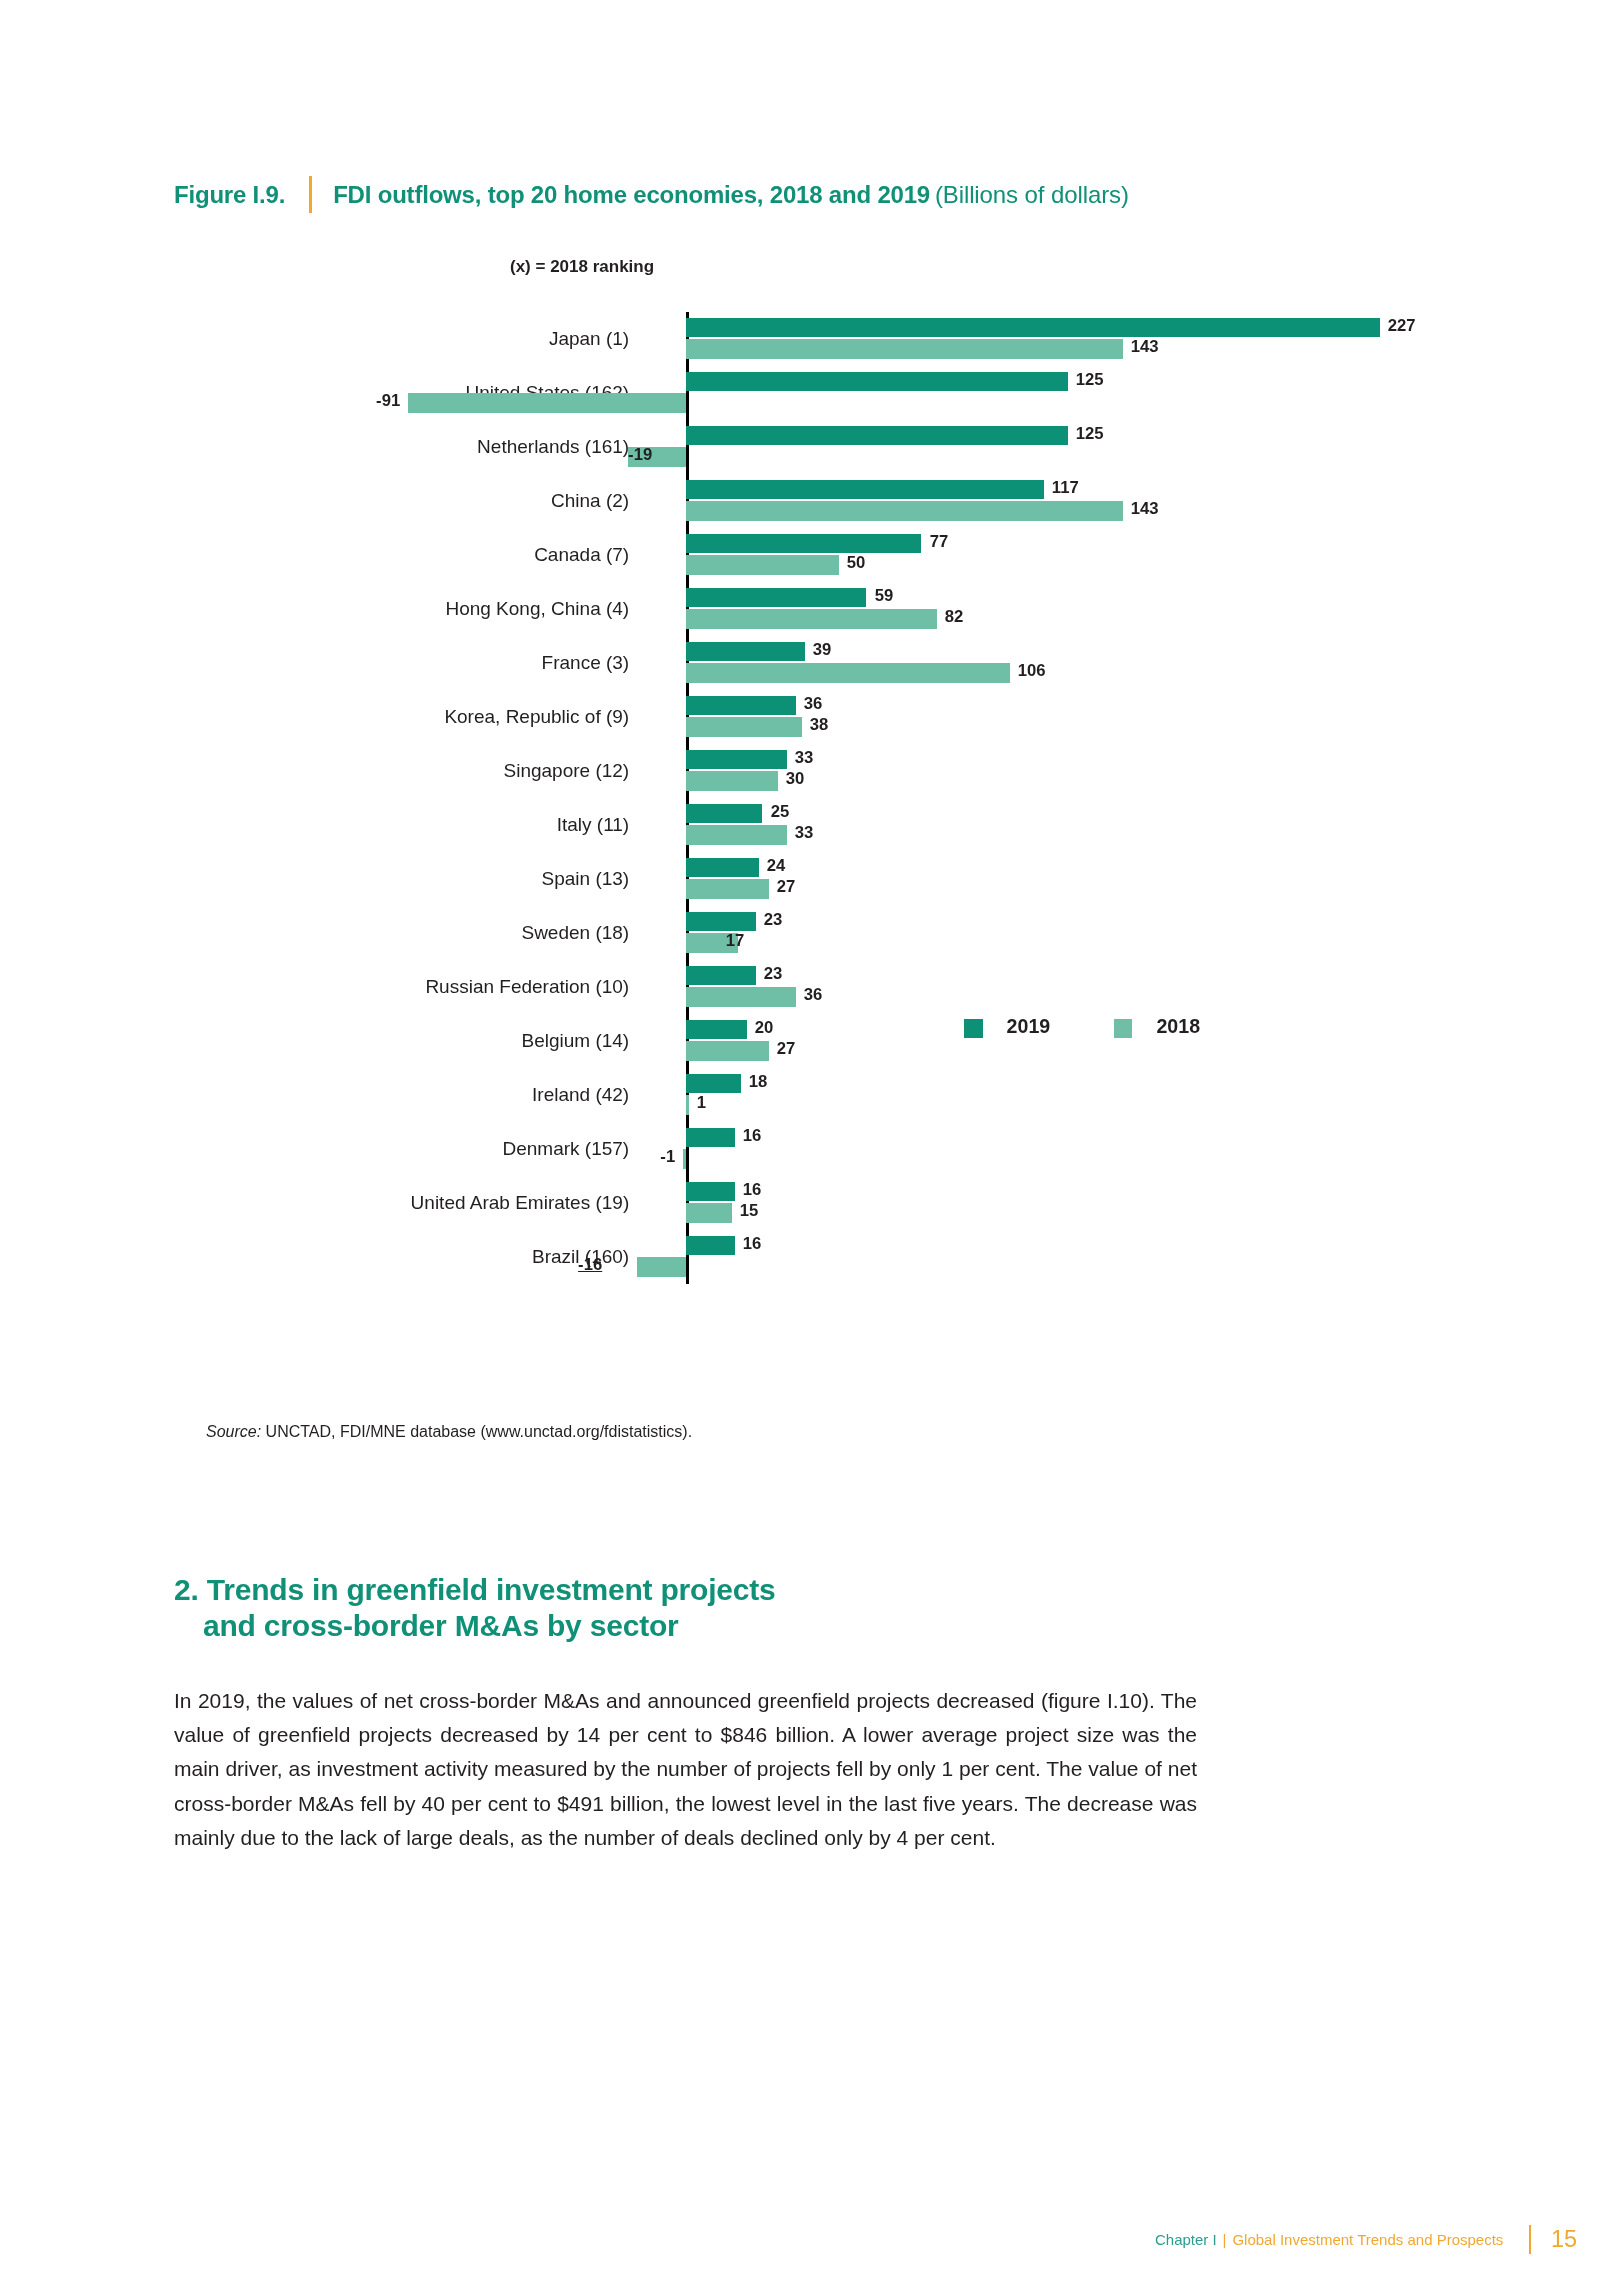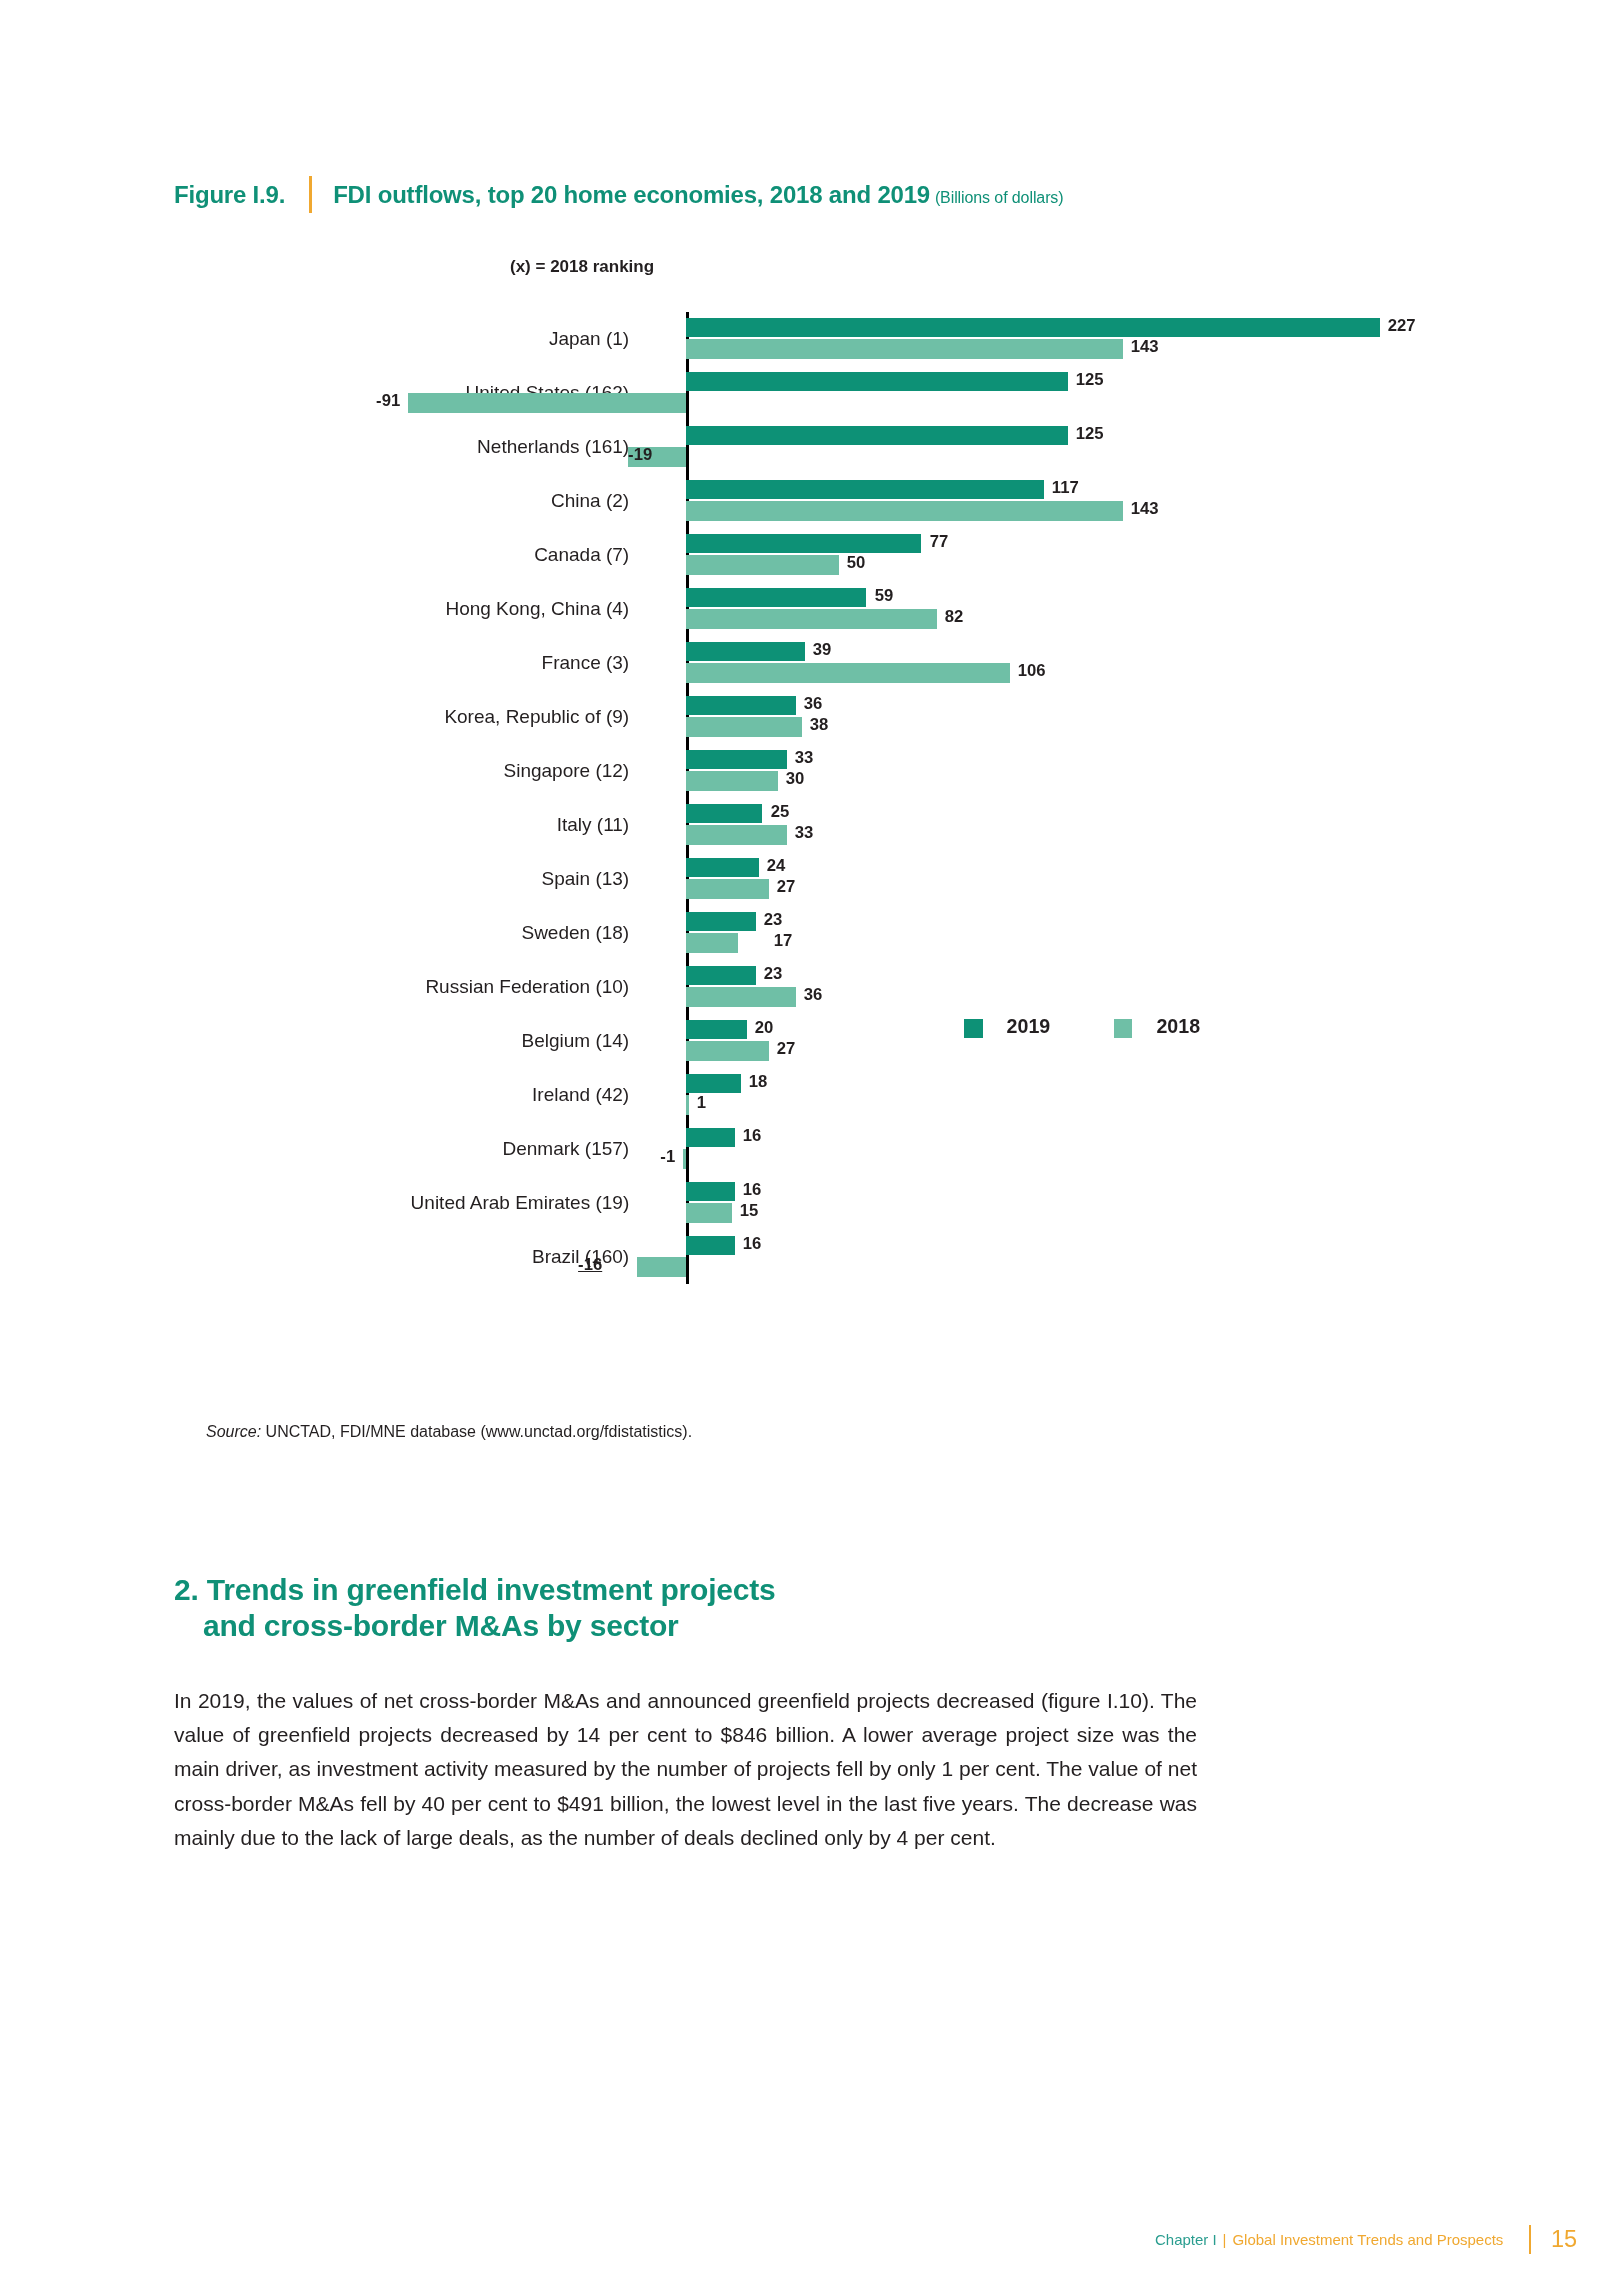--- a/index.html
+++ b/index.html
@@ -39,21 +39,21 @@
     margin: 0 21.6px 0 23.5px;
   }
   .fig-title {
     font-size: 24px;
     font-weight: bold;
     color: #0f9077;
     letter-spacing: -0.2px;
     white-space: nowrap;
   }
   .fig-units {
-    font-size: 16px;
+    font-size: 24px;
     font-weight: normal;
     color: #0f9077;
     letter-spacing: -0.1px;
     margin-left: 4.9px;
   }
 
   
   .chart {
     position: absolute;
     left: 0px;
@@ -311,21 +311,21 @@
         <div class="val y2019 right" style="left: 759px;">24</div>
         <div class="bar y2018" style="width: 83px; background: rgb(111, 191, 166); left: 686px;"></div>
         <div class="val y2018 right" style="left: 769px;">27</div>
       </div>
       <div class="row">
         <div class="row-label">Sweden (18)</div>
         <div class="axis-line"></div>
         <div class="bar y2019" style="width: 70px; background: rgb(13, 145, 118); left: 686px;"></div>
         <div class="val y2019 right" style="left: 756px;">23</div>
         <div class="bar y2018" style="width: 52px; background: rgb(111, 191, 166); left: 686px;"></div>
-        <div class="val y2018 right" style="left: 766px;">17</div>
+        <div class="val y2018 right" style="left: 718px;">17</div>
       </div>
       <div class="row">
         <div class="row-label">Russian Federation (10)</div>
         <div class="axis-line"></div>
         <div class="bar y2019" style="width: 70px; background: rgb(13, 145, 118); left: 686px;"></div>
         <div class="val y2019 right" style="left: 756px;">23</div>
         <div class="bar y2018" style="width: 110px; background: rgb(111, 191, 166); left: 686px;"></div>
         <div class="val y2018 right" style="left: 796px;">36</div>
       </div>
       <div class="row">

